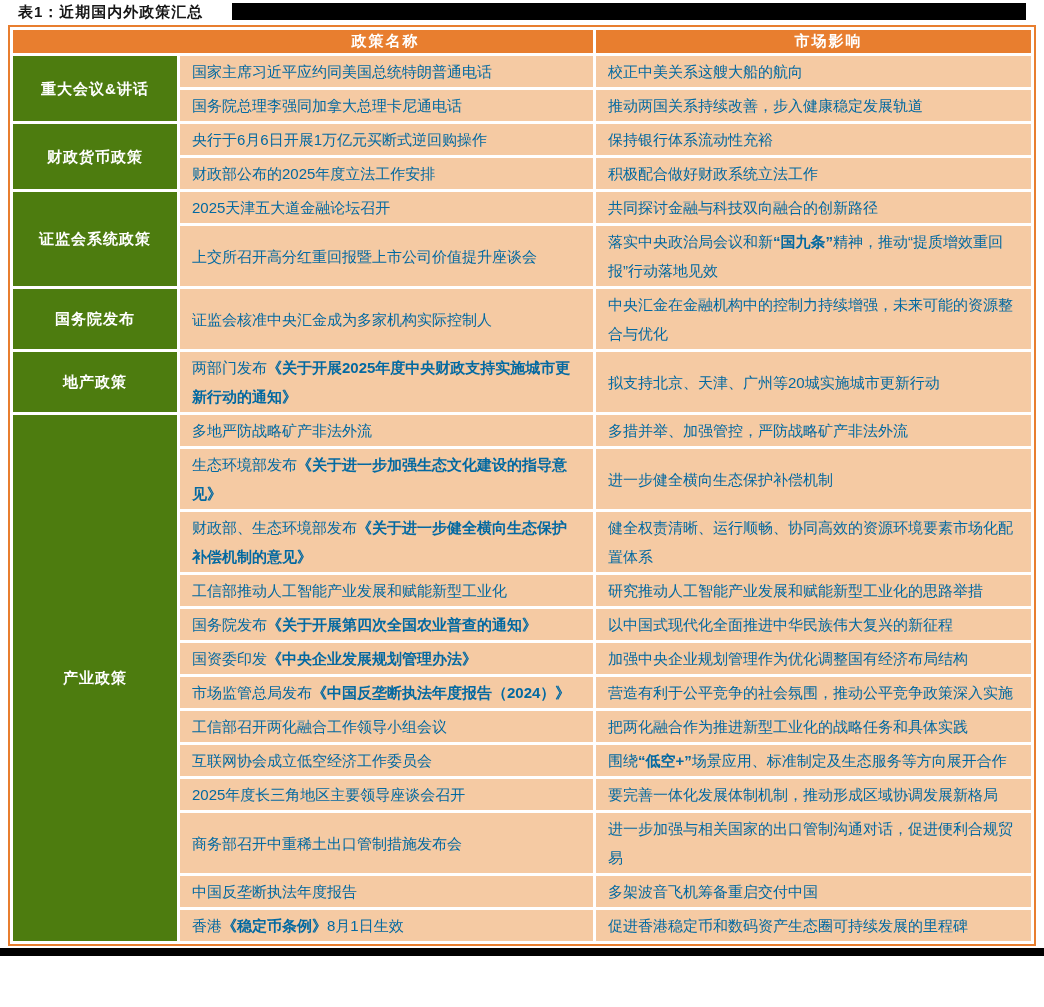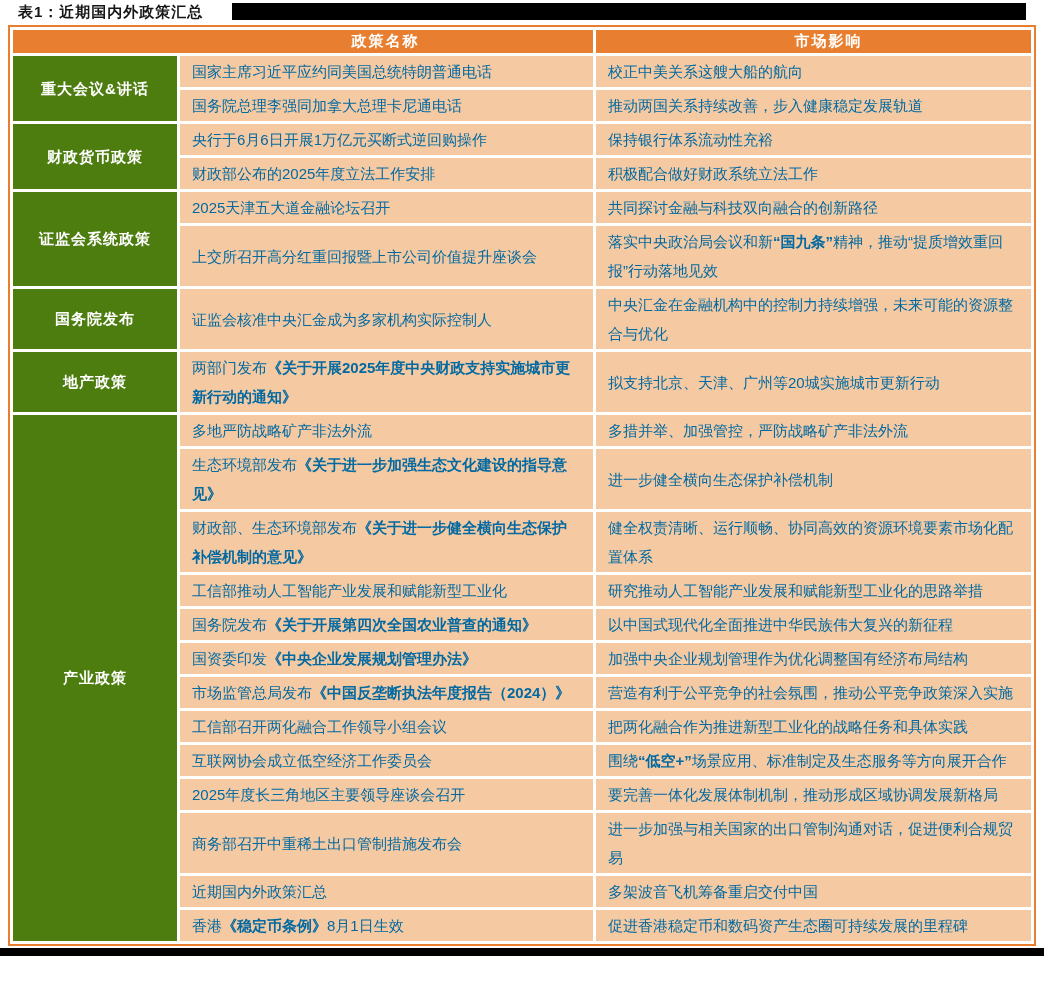--- a/index.html
+++ b/index.html
@@ -189,21 +189,21 @@
         </tr>
         <tr>
           <td class="policy"><span>2025年度长三角地区主要领导座谈会召开</span></td>
           <td class="impact"><span>要完善一体化发展体制机制，推动形成区域协调发展新格局</span></td>
         </tr>
         <tr>
           <td class="policy"><span>商务部召开中重稀土出口管制措施发布会</span></td>
           <td class="impact"><span>进一步加强与相关国家的出口管制沟通对话，促进便利合规贸易</span></td>
         </tr>
         <tr>
-          <td class="policy"><span>近期国内外政策汇总</span></td>
+          <td class="policy"><span>中国反垄断执法年度报告</span></td>
           <td class="impact"><span>多架波音飞机筹备重启交付中国</span></td>
         </tr>
         <tr>
           <td class="policy"><span>香港</span><span class="bold">《稳定币条例》</span><span>8月1日生效</span></td>
           <td class="impact"><span>促进香港稳定币和数码资产生态圈可持续发展的里程碑</span></td>
         </tr>
       </tbody>
   </table>
 
   <div class="bottom-bar"></div>

